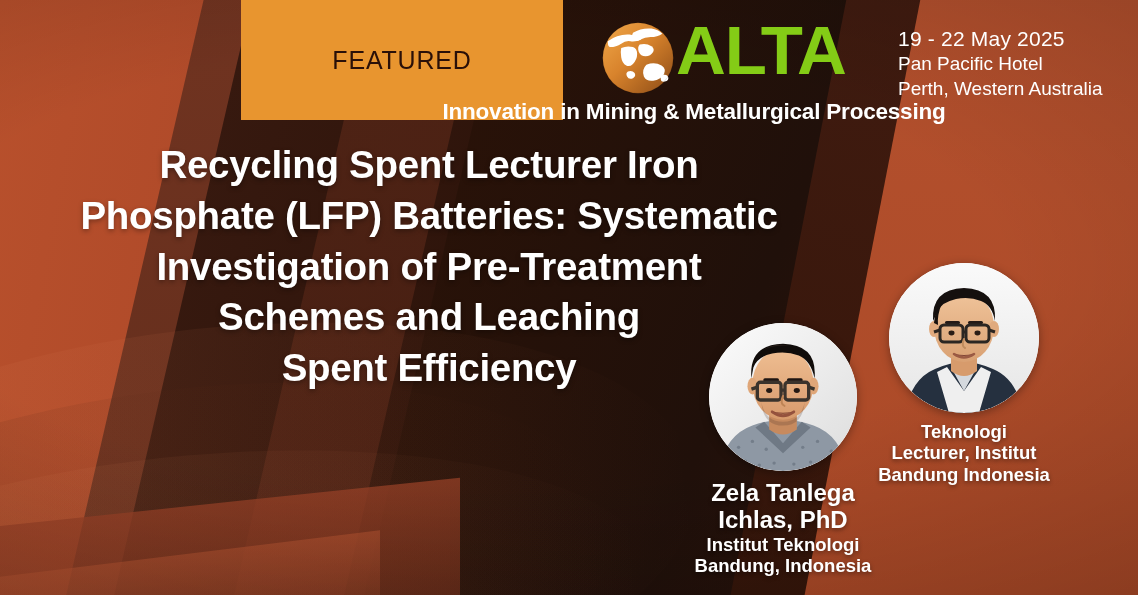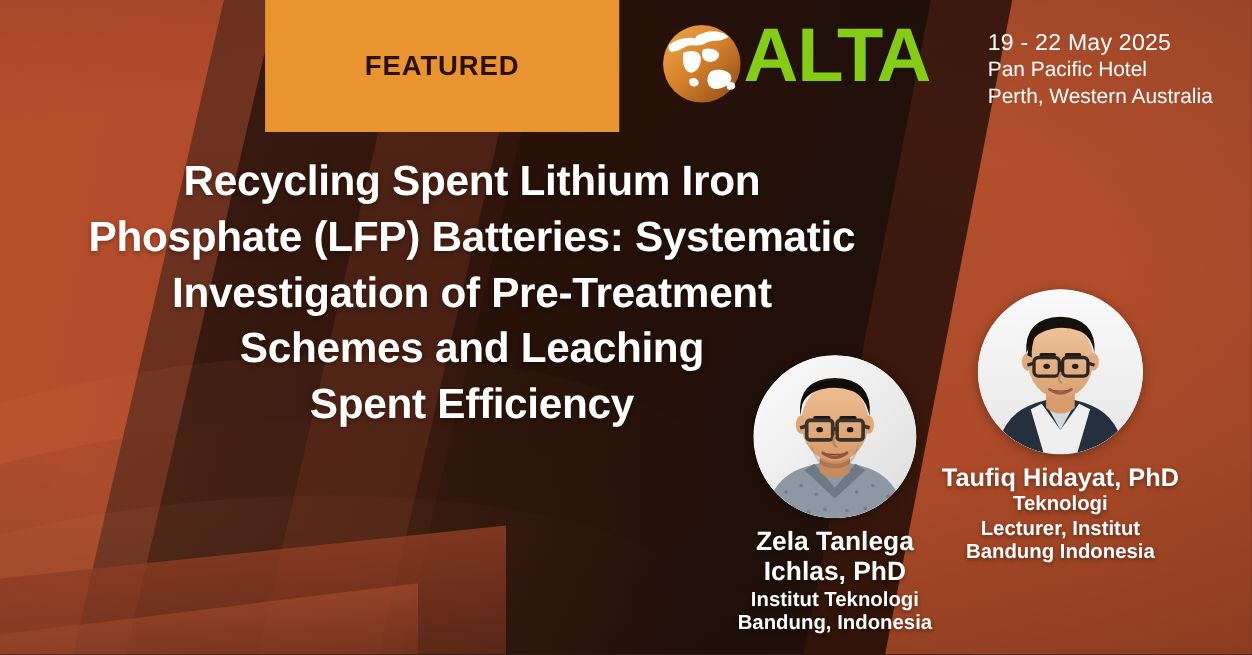--- a/index.html
+++ b/index.html
@@ -87,21 +87,21 @@
   #featured-badge{
     position:absolute; left:241px; top:0;
     width:322px; height:120px;
     background:#E8952F;
     display:flex; flex-direction:column;
     align-items:center; justify-content:center;
     gap:4px;
   }
   #featured-badge .line{
     color:#2A1008;
-    font-size:25px; font-weight:bold;
+    font-size:25px; font-weight:normal;
     letter-spacing:.8px; line-height:1.12;
     text-align:center;
   }
 
   
   #logo-block{
     position:absolute; left:596px; top:14px;
     display:flex; align-items:flex-start;
   }
   #globe-icon{
@@ -141,21 +141,21 @@
     color:#ffffff;
     font-size:38.5px; font-weight:bold;
     line-height:1.32;
     letter-spacing:-.3px;
     text-shadow:0 2px 5px rgba(0,0,0,.35);
   }
   #presentation-title .tline{ display:block; white-space:nowrap; }
 
   
   .speaker{ position:absolute; text-align:center; color:#fff; }
-  #speaker-1{ left:632px; top:323px; width:254px; }
+  #speaker-1{ left:656px; top:323px; width:254px; }
   #speaker-2{ left:838px; top:263px; width:252px; }
 
   .avatar{
     border-radius:50%;
     background:#ffffff;
     overflow:hidden;
     position:relative;
     box-shadow:0 2px 10px rgba(0,0,0,.35);
   }
   #speaker-1 .avatar{ width:148px; height:148px; margin:0 auto 8px; }
@@ -215,23 +215,24 @@
     </svg>
     <div id="alta-wordmark">ALTA</div>
   </div>
 
   <div id="event-meta">
     <div class="dates">19 - 22 May 2025</div>
     <div class="venue">Pan Pacific Hotel</div>
     <div class="venue">Perth, Western Australia</div>
   </div>
 
+  <div id="tagline">Innovation in Mining &amp; Metallurgical Processing</div>
 
   <div id="presentation-title">
-    <span class="tline">Recycling Spent Lithium Iron</span>
+    <span class="tline">Recycling Spent Lecturer Iron</span>
     <span class="tline">Phosphate (LFP) Batteries: Systematic</span>
     <span class="tline">Investigation of Pre-Treatment</span>
     <span class="tline">Schemes and Leaching</span>
     <span class="tline">Spent Efficiency</span>
   </div>
 
   <div class="speaker" id="speaker-2">
     <div class="avatar">
       <svg viewBox="0 0 150 150">
         <defs>
@@ -278,21 +279,20 @@
 
           <ellipse cx="62.5" cy="70" rx="3" ry="2.4" fill="#2A1D16"></ellipse>
           <ellipse cx="88.5" cy="70" rx="3" ry="2.4" fill="#2A1D16"></ellipse>
 
           <path d="M75 76 q-3 7 1 9" stroke="#C08C5E" stroke-width="2" fill="none" stroke-linecap="round"></path>
           <path d="M65 91 q10 7 20 0" stroke="#9C5B44" stroke-width="2.6" fill="none" stroke-linecap="round"></path>
           <path d="M66 91 q9 4 18 0 q-9 2 -18 0z" fill="#7E4234"></path>
         </g>
       </svg>
     </div>
-    <div class="name">Taufiq Hidayat, PhD</div>
     <div class="affil">Teknologi</div>
     <div class="affil">Lecturer, Institut</div>
     <div class="affil">Bandung Indonesia</div>
   </div>
 
   <div class="speaker" id="speaker-1">
     <div class="avatar">
       <svg viewBox="0 0 150 150">
         <defs>
           <clipPath id="c1">

